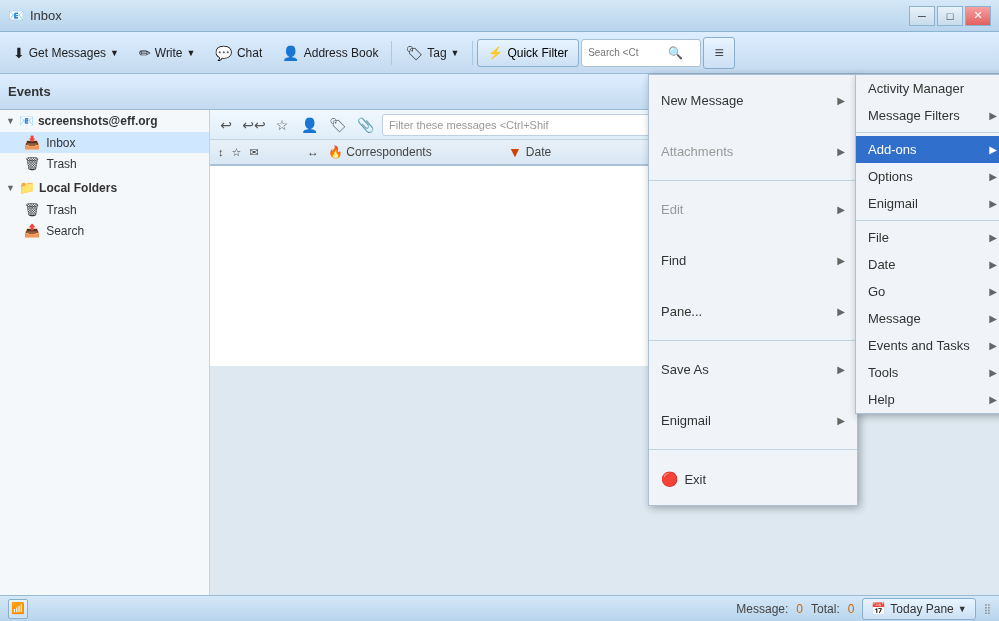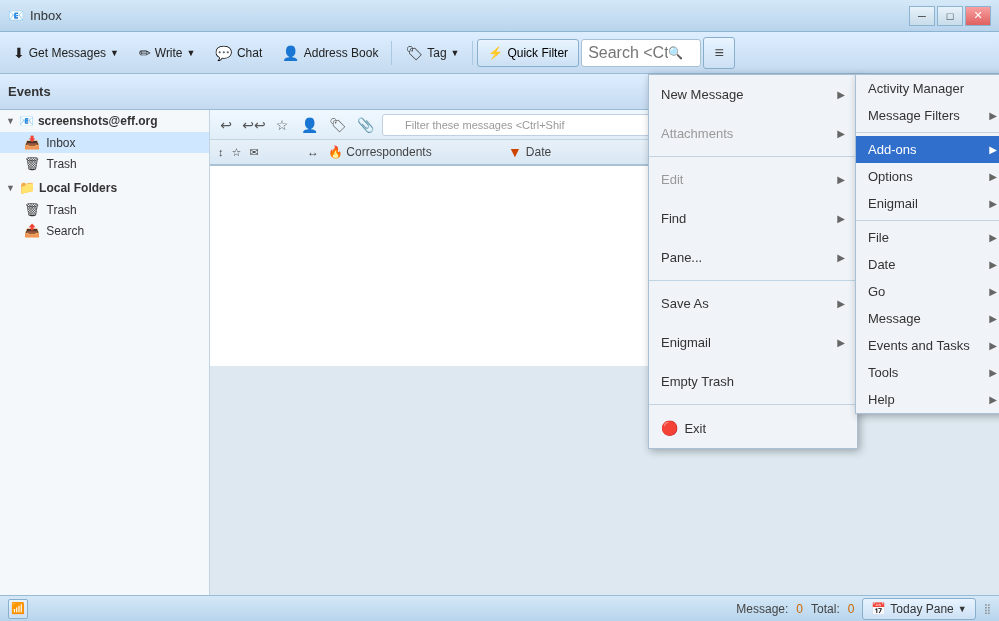--- a/index.html
+++ b/index.html
@@ -71,21 +71,21 @@
     .search-box {
       display: flex; align-items: center;
       background: white;
       border: 1px solid #aac0d4;
       border-radius: 3px;
       height: 28px;
       padding: 0 6px;
       min-width: 120px;
     }
     .search-box input {
-      border: none; outline: none; font-size: 16px; color: #666; background: transparent; width: 80px;
+      border: none; outline: none; font-size: 10px; color: #666; background: transparent; width: 80px;
     }
     .menu-btn {
       width: 32px; height: 32px;
       background: linear-gradient(to bottom, #e8f4ff, #cce0f4);
       border: 1px solid #88b0cc;
       border-radius: 3px;
       display: flex; align-items: center; justify-content: center;
       cursor: pointer;
       font-size: 16px; color: #444;
     }
@@ -237,21 +237,21 @@
       top: 74px;
       left: 648px;
       width: 210px;
       background: #f0f4f8;
       border: 1px solid #aac0d4;
       box-shadow: 2px 2px 8px rgba(0,0,0,0.3);
       z-index: 200;
     }
     .hamburger-menu .menu-item {
       display: flex; align-items: center; justify-content: space-between;
-      padding: 12px 12px;
+      padding: 18px 12px;
       font-size: 13px; color: #333;
       cursor: pointer;
     }
     .hamburger-menu .menu-item.disabled { color: #999; cursor: default; }
     .hamburger-menu .menu-separator { height: 1px; background: #c0d4e4; margin: 3px 0; }
     .menu-item .chevron { font-size: 10px; color: #666; }
     .menu-item .exit-icon { color: #cc3333; font-size: 14px; margin-right: 6px; }
 
     
     .right-menu {
@@ -421,21 +421,21 @@
       <div class="main-pane">
 
         <div class="message-toolbar">
           <div class="msg-btn" title="Reply">↩</div>
           <div class="msg-btn" title="Reply All">↩↩</div>
           <div class="msg-btn" title="Star">☆</div>
           <div class="msg-btn" title="Contact">👤</div>
           <div class="msg-btn" title="Tag">🏷</div>
           <div class="msg-btn" title="Attach">📎</div>
           <div class="filter-box">
-            <span style="color:#999;font-size:11px;margin-left:16px;">Filter these messages &lt;Ctrl+Shif</span>
+            <span style="color:#999;font-size:11px;">Filter these messages &lt;Ctrl+Shif</span>
           </div>
         </div>
 
         <div class="col-headers">
           <div class="col-indicators">
             <span style="font-size:11px;">↕</span>
             <span style="font-size:11px;">☆</span>
             <span style="font-size:11px;">✉</span>
           </div>
           <div class="col-more">
@@ -502,23 +502,20 @@
     </div>
     <div class="menu-separator"></div>
     <div class="menu-item">
       <span>Save As</span>
       <span class="chevron">▶</span>
     </div>
     <div class="menu-item">
       <span>Enigmail</span>
       <span class="chevron">▶</span>
     </div>
-    <div class="menu-item">
-      <span>Empty Trash</span>
-    </div>
     <div class="menu-separator"></div>
     <div class="menu-item">
       <span style="display:flex;align-items:center;">
         <span class="exit-icon">🔴</span>
         <span>Exit</span>
       </span>
     </div>
   </div>
 
   <div class="right-menu">

